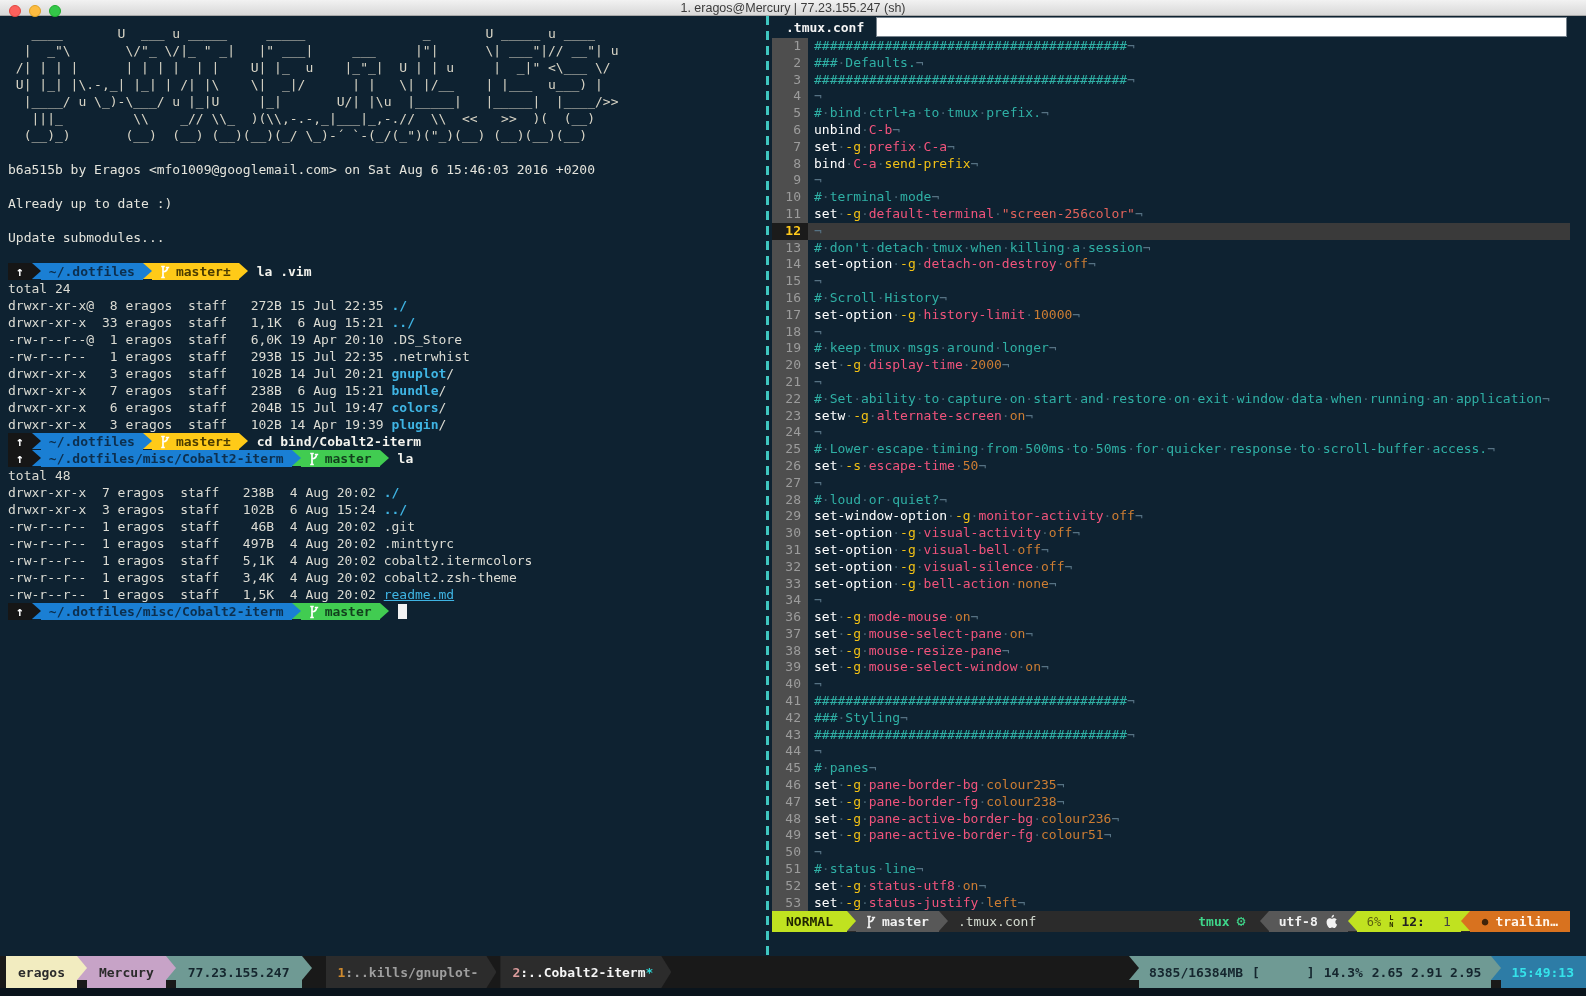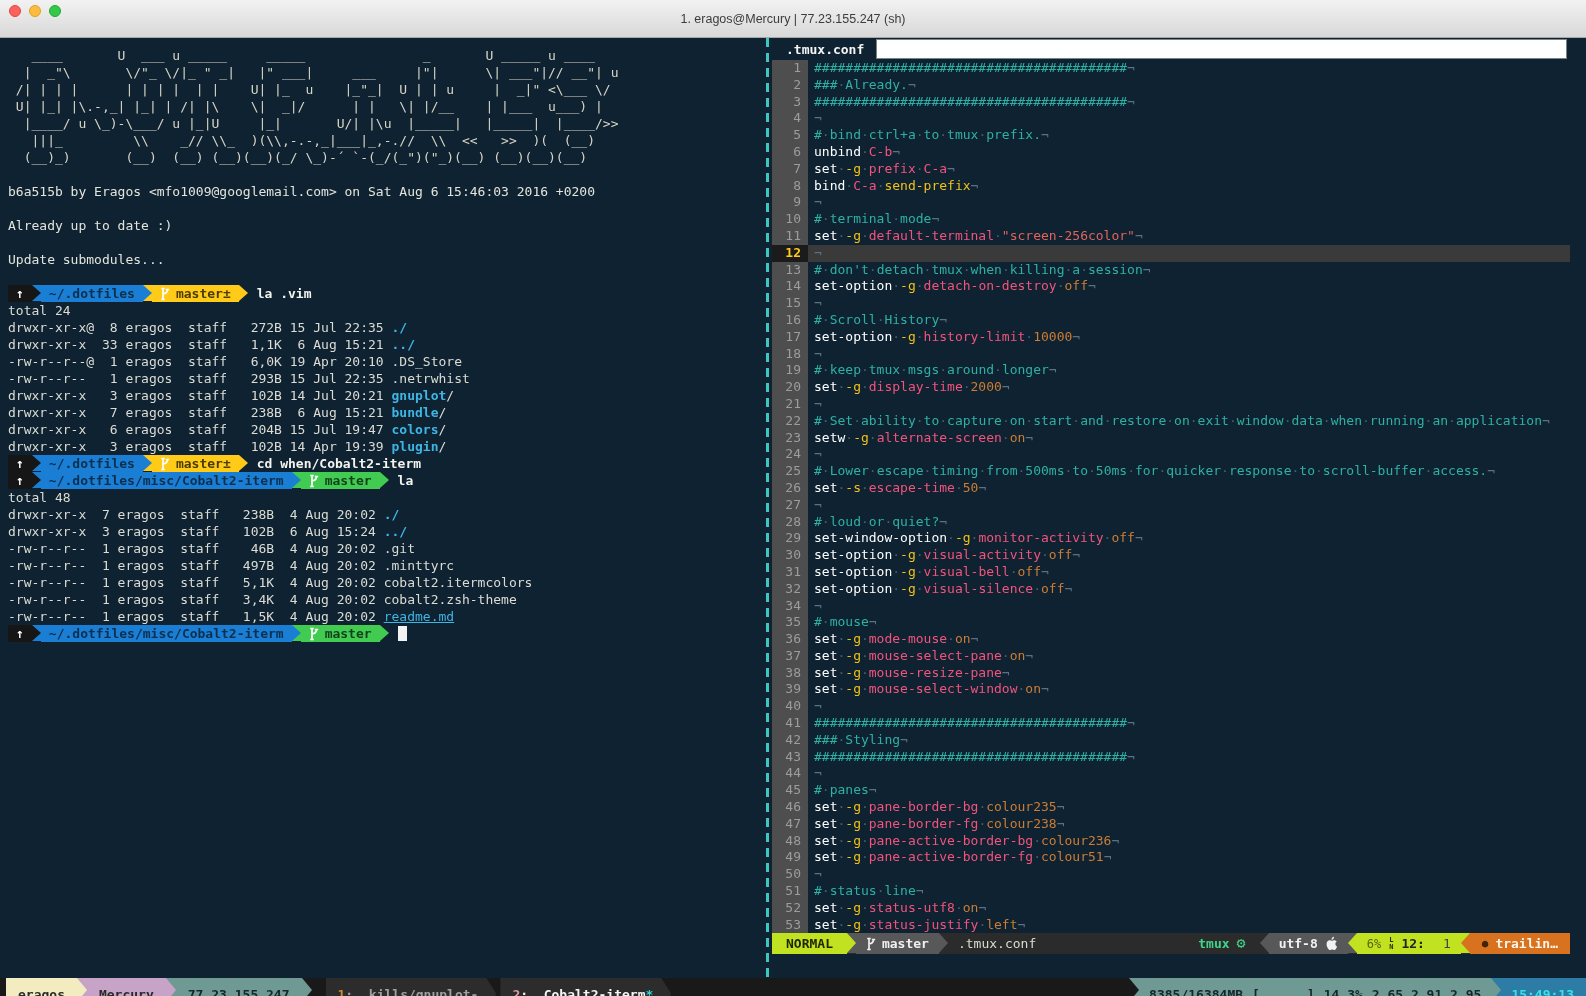--- a/index.html
+++ b/index.html
@@ -2,21 +2,21 @@
 <html><head>
 <meta charset="utf-8">
 <style>
   * { box-sizing: border-box; margin: 0; padding: 0; }
   html,body { width:1586px; height:996px; overflow:hidden; background:#0a141c; }
   body { font-family:"DejaVu Sans Mono", monospace; }
 
   .window { width:1586px; height:996px; background:#0e2231; position:relative; }
 
   
-  .titlebar { height:38px; background:linear-gradient(#f2f2f2,#d8d8d8); border-bottom:1px solid #a8a8a8;
+  .titlebar { height:16px; background:linear-gradient(#f2f2f2,#d8d8d8); border-bottom:1px solid #a8a8a8;
               position:relative; display:flex; align-items:center; justify-content:center; }
   .titlebar .title { font-family:"Liberation Sans", sans-serif; font-size:12.5px; color:#3c3c3c; }
   .lights { position:absolute; left:9px; top:5px; display:flex; gap:8px; }
   .light { width:12px; height:12px; border-radius:50%; }
   .light.red { background:#fc615d; border:1px solid #e2463f; }
   .light.yellow { background:#fdbc40; border:1px solid #dfa123; }
   .light.green { background:#34c749; border:1px solid #1eac2c; }
 
   
   .term { position:relative; height:940px; font-size:13px; color:#e4e4dc;padding-left:36px; }
@@ -160,21 +160,21 @@
           <div class="ls"><span>-rw-r--r--@  1 eragos  staff   6,0K 19 Apr 20:10 </span><span>.DS_Store</span></div>
           <div class="ls"><span>-rw-r--r--   1 eragos  staff   293B 15 Jul 22:35 </span><span>.netrwhist</span></div>
           <div class="ls"><span>drwxr-xr-x   3 eragos  staff   102B 14 Jul 20:21 </span><span class="dir">gnuplot</span><span class="slash">/</span></div>
           <div class="ls"><span>drwxr-xr-x   7 eragos  staff   238B  6 Aug 15:21 </span><span class="dir">bundle</span><span class="slash">/</span></div>
           <div class="ls"><span>drwxr-xr-x   6 eragos  staff   204B 15 Jul 19:47 </span><span class="dir">colors</span><span class="slash">/</span></div>
           <div class="ls"><span>drwxr-xr-x   3 eragos  staff   102B 14 Apr 19:39 </span><span class="dir">plugin</span><span class="slash">/</span></div>
         </div>
       <div class="prompt-line"><span class="pseg" style="background: rgb(22, 22, 22); color: rgb(255, 255, 255);">↑</span><span class="ptri" style="border-left-color: rgb(22, 22, 22); background-color: rgb(26, 127, 212);"></span><span class="pseg" style="background: rgb(26, 127, 212); color: rgb(13, 47, 78);">~/.dotfiles</span><span class="ptri" style="border-left-color: rgb(26, 127, 212); background-color: rgb(255, 202, 24);"></span><span class="pseg" style="background: rgb(255, 202, 24); color: rgb(74, 59, 0); gap: 6px;"><svg width="10" height="14" viewBox="0 0 10 14">
               <path d="M3 1.5 v11 M3 7 c4.5 0 4.5 -4.5 4.5 -4.5" stroke="#ffffff" stroke-width="1.7" fill="none"></path>
               <path d="M1.2 1.5 h3.6 M1.2 12.5 h3.6 M5.8 2.5 h3.4" stroke="#ffffff" stroke-width="1.3" fill="none"></path>
-            </svg><span>master±</span></span><span class="ptri" style="border-left-color: rgb(255, 202, 24);"></span><span class="pcmd">cd when/Cobalt2-iterm</span></div>
+            </svg><span>master±</span></span><span class="ptri" style="border-left-color: rgb(255, 202, 24);"></span><span class="pcmd">cd bind/Cobalt2-iterm</span></div>
       <div class="prompt-line"><span class="pseg" style="background: rgb(22, 22, 22); color: rgb(255, 255, 255);">↑</span><span class="ptri" style="border-left-color: rgb(22, 22, 22); background-color: rgb(26, 127, 212);"></span><span class="pseg" style="background: rgb(26, 127, 212); color: rgb(13, 47, 78);">~/.dotfiles/misc/Cobalt2-iterm</span><span class="ptri" style="border-left-color: rgb(26, 127, 212); background-color: rgb(65, 204, 81);"></span><span class="pseg" style="background: rgb(65, 204, 81); color: rgb(18, 63, 29); gap: 6px;"><svg width="10" height="14" viewBox="0 0 10 14">
               <path d="M3 1.5 v11 M3 7 c4.5 0 4.5 -4.5 4.5 -4.5" stroke="#ffffff" stroke-width="1.7" fill="none"></path>
               <path d="M1.2 1.5 h3.6 M1.2 12.5 h3.6 M5.8 2.5 h3.4" stroke="#ffffff" stroke-width="1.3" fill="none"></path>
             </svg><span>master</span></span><span class="ptri" style="border-left-color: rgb(65, 204, 81);"></span><span class="pcmd">la</span></div>
       <div class="ls">total 48</div>
       <div id="listing2">
           <div class="ls"><span>drwxr-xr-x  7 eragos  staff   238B  4 Aug 20:02 </span><span class="dir">./</span></div>
           <div class="ls"><span>drwxr-xr-x  3 eragos  staff   102B  6 Aug 15:24 </span><span class="dir">../</span></div>
           <div class="ls"><span>-rw-r--r--  1 eragos  staff    46B  4 Aug 20:02 </span><span>.git</span></div>
           <div class="ls"><span>-rw-r--r--  1 eragos  staff   497B  4 Aug 20:02 </span><span>.minttyrc</span></div>
@@ -190,21 +190,21 @@
 
     <div class="pane-border"></div>
 
     <div class="right-pane">
       <div class="tabline">
         <span class="tab-label">.tmux.conf</span>
         <span class="tab-fill"></span>
       </div>
       <div class="buffer" id="buffer">
           <div class="vrow"><span class="lnum">1</span><span class="lcontent"><span class="tk-comment">########################################</span><span class="eol">¬</span></span></div>
-          <div class="vrow"><span class="lnum">2</span><span class="lcontent"><span class="tk-comment">###</span><span class="ws">·</span><span class="tk-comment">Already.</span><span class="eol">¬</span></span></div>
+          <div class="vrow"><span class="lnum">2</span><span class="lcontent"><span class="tk-comment">###</span><span class="ws">·</span><span class="tk-comment">Defaults.</span><span class="eol">¬</span></span></div>
           <div class="vrow"><span class="lnum">3</span><span class="lcontent"><span class="tk-comment">########################################</span><span class="eol">¬</span></span></div>
           <div class="vrow"><span class="lnum">4</span><span class="lcontent"><span class="eol">¬</span></span></div>
           <div class="vrow"><span class="lnum">5</span><span class="lcontent"><span class="tk-comment">#</span><span class="ws">·</span><span class="tk-comment">bind</span><span class="ws">·</span><span class="tk-comment">ctrl+a</span><span class="ws">·</span><span class="tk-comment">to</span><span class="ws">·</span><span class="tk-comment">tmux</span><span class="ws">·</span><span class="tk-comment">prefix.</span><span class="eol">¬</span></span></div>
           <div class="vrow"><span class="lnum">6</span><span class="lcontent"><span class="tk-cmd">unbind</span><span class="ws">·</span><span class="tk-opt">C-b</span><span class="eol">¬</span></span></div>
           <div class="vrow"><span class="lnum">7</span><span class="lcontent"><span class="tk-cmd">set</span><span class="ws">·</span><span class="tk-flag">-g</span><span class="ws">·</span><span class="tk-opt">prefix</span><span class="ws">·</span><span class="tk-opt">C-a</span><span class="eol">¬</span></span></div>
           <div class="vrow"><span class="lnum">8</span><span class="lcontent"><span class="tk-cmd">bind</span><span class="ws">·</span><span class="tk-opt">C-a</span><span class="ws">·</span><span class="tk-flag">send-prefix</span><span class="eol">¬</span></span></div>
           <div class="vrow"><span class="lnum">9</span><span class="lcontent"><span class="eol">¬</span></span></div>
           <div class="vrow"><span class="lnum">10</span><span class="lcontent"><span class="tk-comment">#</span><span class="ws">·</span><span class="tk-comment">terminal</span><span class="ws">·</span><span class="tk-comment">mode</span><span class="eol">¬</span></span></div>
           <div class="vrow"><span class="lnum">11</span><span class="lcontent"><span class="tk-cmd">set</span><span class="ws">·</span><span class="tk-flag">-g</span><span class="ws">·</span><span class="tk-opt">default-terminal</span><span class="ws">·</span><span class="tk-str">"screen-256color"</span><span class="eol">¬</span></span></div>
           <div class="vrow cursor"><span class="lnum">12</span><span class="lcontent"><span class="eol">¬</span></span></div>
@@ -221,22 +221,22 @@
           <div class="vrow"><span class="lnum">23</span><span class="lcontent"><span class="tk-cmd">setw</span><span class="ws">·</span><span class="tk-flag">-g</span><span class="ws">·</span><span class="tk-opt">alternate-screen</span><span class="ws">·</span><span class="tk-val">on</span><span class="eol">¬</span></span></div>
           <div class="vrow"><span class="lnum">24</span><span class="lcontent"><span class="eol">¬</span></span></div>
           <div class="vrow"><span class="lnum">25</span><span class="lcontent"><span class="tk-comment">#</span><span class="ws">·</span><span class="tk-comment">Lower</span><span class="ws">·</span><span class="tk-comment">escape</span><span class="ws">·</span><span class="tk-comment">timing</span><span class="ws">·</span><span class="tk-comment">from</span><span class="ws">·</span><span class="tk-comment">500ms</span><span class="ws">·</span><span class="tk-comment">to</span><span class="ws">·</span><span class="tk-comment">50ms</span><span class="ws">·</span><span class="tk-comment">for</span><span class="ws">·</span><span class="tk-comment">quicker</span><span class="ws">·</span><span class="tk-comment">response</span><span class="ws">·</span><span class="tk-comment">to</span><span class="ws">·</span><span class="tk-comment">scroll-buffer</span><span class="ws">·</span><span class="tk-comment">access.</span><span class="eol">¬</span></span></div>
           <div class="vrow"><span class="lnum">26</span><span class="lcontent"><span class="tk-cmd">set</span><span class="ws">·</span><span class="tk-flag">-s</span><span class="ws">·</span><span class="tk-opt">escape-time</span><span class="ws">·</span><span class="tk-val">50</span><span class="eol">¬</span></span></div>
           <div class="vrow"><span class="lnum">27</span><span class="lcontent"><span class="eol">¬</span></span></div>
           <div class="vrow"><span class="lnum">28</span><span class="lcontent"><span class="tk-comment">#</span><span class="ws">·</span><span class="tk-comment">loud</span><span class="ws">·</span><span class="tk-comment">or</span><span class="ws">·</span><span class="tk-comment">quiet?</span><span class="eol">¬</span></span></div>
           <div class="vrow"><span class="lnum">29</span><span class="lcontent"><span class="tk-cmd">set-window-option</span><span class="ws">·</span><span class="tk-flag">-g</span><span class="ws">·</span><span class="tk-opt">monitor-activity</span><span class="ws">·</span><span class="tk-val">off</span><span class="eol">¬</span></span></div>
           <div class="vrow"><span class="lnum">30</span><span class="lcontent"><span class="tk-cmd">set-option</span><span class="ws">·</span><span class="tk-flag">-g</span><span class="ws">·</span><span class="tk-opt">visual-activity</span><span class="ws">·</span><span class="tk-val">off</span><span class="eol">¬</span></span></div>
           <div class="vrow"><span class="lnum">31</span><span class="lcontent"><span class="tk-cmd">set-option</span><span class="ws">·</span><span class="tk-flag">-g</span><span class="ws">·</span><span class="tk-opt">visual-bell</span><span class="ws">·</span><span class="tk-val">off</span><span class="eol">¬</span></span></div>
           <div class="vrow"><span class="lnum">32</span><span class="lcontent"><span class="tk-cmd">set-option</span><span class="ws">·</span><span class="tk-flag">-g</span><span class="ws">·</span><span class="tk-opt">visual-silence</span><span class="ws">·</span><span class="tk-val">off</span><span class="eol">¬</span></span></div>
+          <div class="vrow"><span class="lnum">33</span><span class="lcontent"><span class="tk-cmd">set-option</span><span class="ws">·</span><span class="tk-flag">-g</span><span class="ws">·</span><span class="tk-opt">bell-action</span><span class="ws">·</span><span class="tk-val">none</span><span class="eol">¬</span></span></div>
           <div class="vrow"><span class="lnum">34</span><span class="lcontent"><span class="eol">¬</span></span></div>
-          <div class="vrow"><span class="lnum">35</span><span class="lcontent"><span class="tk-comment">#</span><span class="ws">·</span><span class="tk-comment">mouse</span><span class="eol">¬</span></span></div>
           <div class="vrow"><span class="lnum">36</span><span class="lcontent"><span class="tk-cmd">set</span><span class="ws">·</span><span class="tk-flag">-g</span><span class="ws">·</span><span class="tk-opt">mode-mouse</span><span class="ws">·</span><span class="tk-val">on</span><span class="eol">¬</span></span></div>
           <div class="vrow"><span class="lnum">37</span><span class="lcontent"><span class="tk-cmd">set</span><span class="ws">·</span><span class="tk-flag">-g</span><span class="ws">·</span><span class="tk-opt">mouse-select-pane</span><span class="ws">·</span><span class="tk-val">on</span><span class="eol">¬</span></span></div>
           <div class="vrow"><span class="lnum">38</span><span class="lcontent"><span class="tk-cmd">set</span><span class="ws">·</span><span class="tk-flag">-g</span><span class="ws">·</span><span class="tk-opt">mouse-resize-pane</span><span class="eol">¬</span></span></div>
           <div class="vrow"><span class="lnum">39</span><span class="lcontent"><span class="tk-cmd">set</span><span class="ws">·</span><span class="tk-flag">-g</span><span class="ws">·</span><span class="tk-opt">mouse-select-window</span><span class="ws">·</span><span class="tk-val">on</span><span class="eol">¬</span></span></div>
           <div class="vrow"><span class="lnum">40</span><span class="lcontent"><span class="eol">¬</span></span></div>
           <div class="vrow"><span class="lnum">41</span><span class="lcontent"><span class="tk-comment">########################################</span><span class="eol">¬</span></span></div>
           <div class="vrow"><span class="lnum">42</span><span class="lcontent"><span class="tk-comment">###</span><span class="ws">·</span><span class="tk-comment">Styling</span><span class="eol">¬</span></span></div>
           <div class="vrow"><span class="lnum">43</span><span class="lcontent"><span class="tk-comment">########################################</span><span class="eol">¬</span></span></div>
           <div class="vrow"><span class="lnum">44</span><span class="lcontent"><span class="eol">¬</span></span></div>
           <div class="vrow"><span class="lnum">45</span><span class="lcontent"><span class="tk-comment">#</span><span class="ws">·</span><span class="tk-comment">panes</span><span class="eol">¬</span></span></div>

